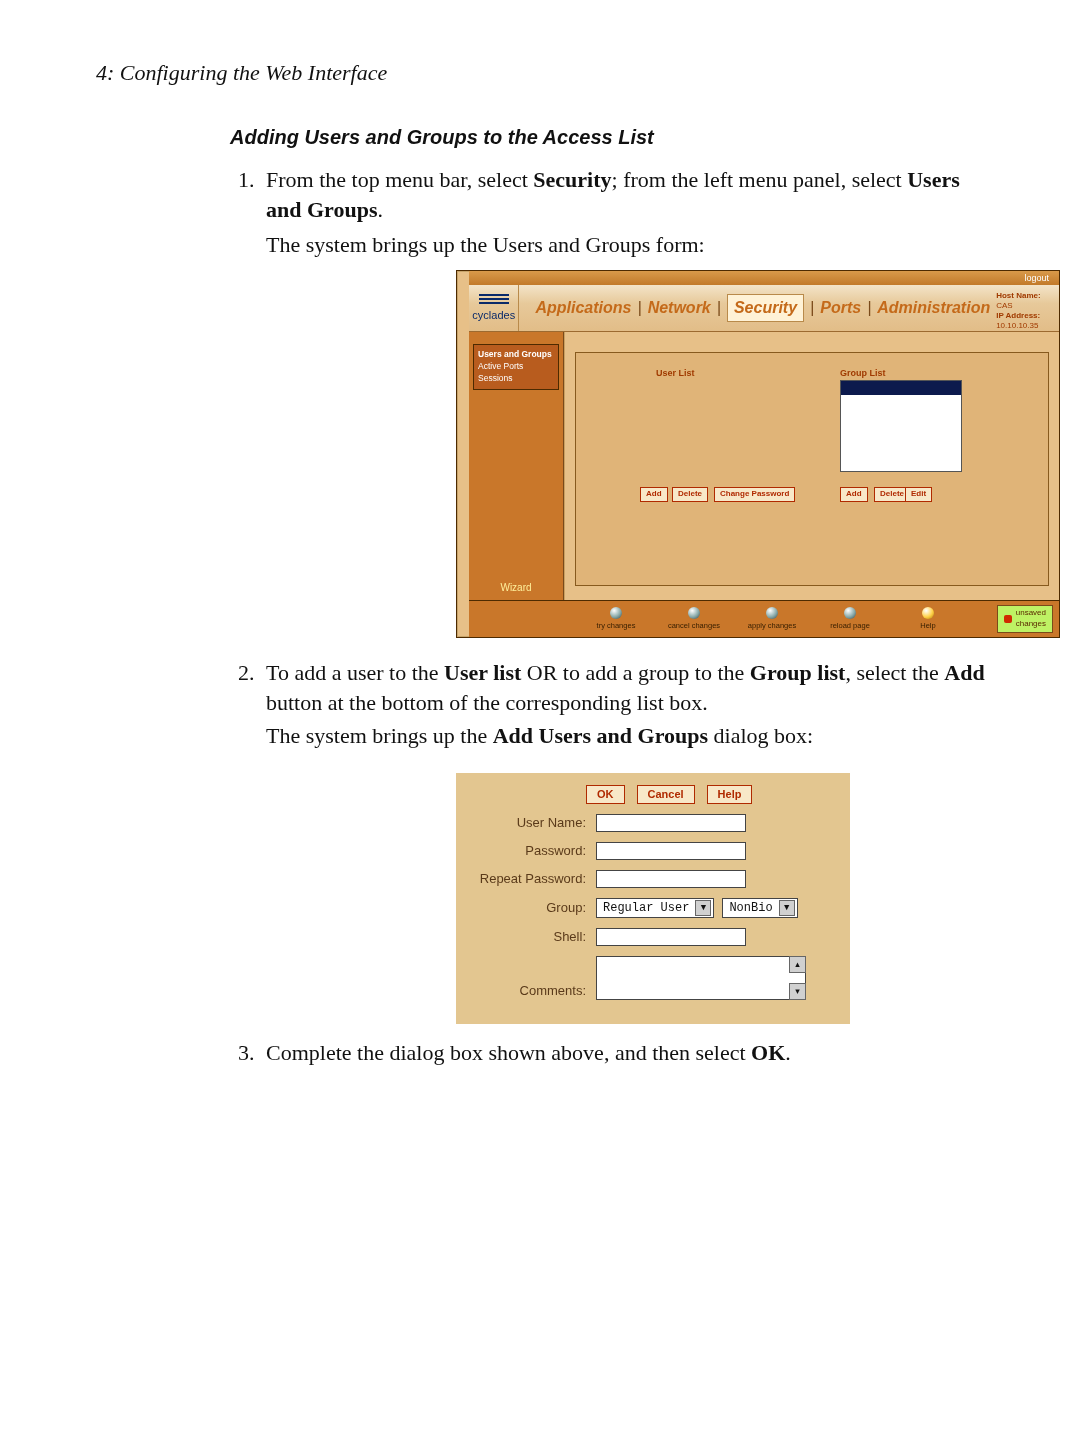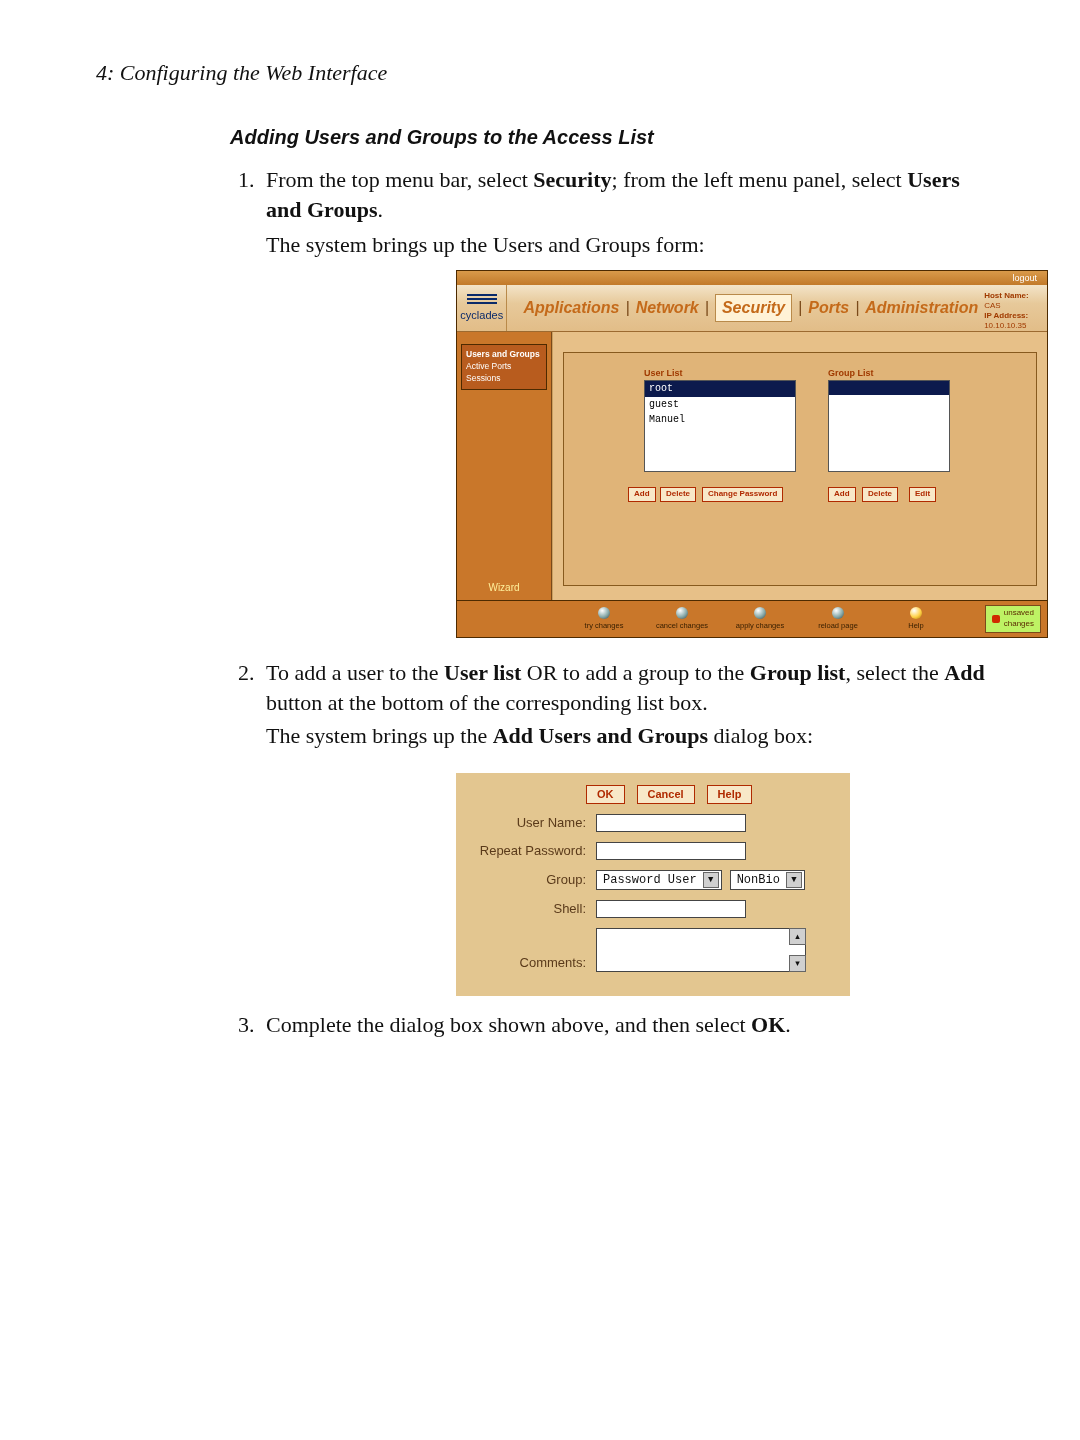--- a/index.html
+++ b/index.html
@@ -57,20 +57,21 @@
   
   .shot1-wrap { margin: 10px 0 20px 190px; }
   .shot1 {
     width: 590px;
     border: 1px solid var(--panel-border);
     background: var(--orange-pale);
     font-family: Arial, Helvetica, sans-serif;
     font-size: 10px;
     color: #000;
     box-shadow: 0 0 0 1px #c7a46a inset;
+    padding-left: 12px;
   }
   .s1-topbar {
     height: 14px;
     background: linear-gradient(#d99a4a, #c27a2a);
     display: flex;
     justify-content: flex-end;
     align-items: center;
     padding-right: 10px;
     color: #fff;
     font-size: 9px;
@@ -373,36 +374,31 @@
               <div class="navbox">
                 <div style="font-weight:bold;">Users and Groups</div>
                 <div>Active Ports Sessions</div>
               </div>
               <div class="wizard">Wizard</div>
             </div>
             <div class="s1-main">
               <div class="s1-panel">
 
                 <div class="s1-listlabel" style="left:80px; top:14px;">User List</div>
-                <div class="s1-listbox" style="left:80px; top:27px; height:90px;">
-                  <span class="sel">root</span>
-                  <span class="opt">guest</span>
-                  <span class="opt">Manuel</span>
-                </div>
                 <div class="s1-btn" style="left:64px; top:134px;">Add</div>
                 <div class="s1-btn" style="left:96px; top:134px;">Delete</div>
                 <div class="s1-btn" style="left:138px; top:134px;">Change Password</div>
 
                 <div class="s1-listlabel" style="left:264px; top:14px;">Group List</div>
                 <div class="s1-listbox" style="left:264px; top:27px; width:120px; height:90px;">
                   <span class="sel" style="height:12px;">&nbsp;</span>
                 </div>
                 <div class="s1-btn" style="left:264px; top:134px;">Add</div>
                 <div class="s1-btn" style="left:298px; top:134px;">Delete</div>
-                <div class="s1-btn" style="left:345px; top:134px;">Edit</div>
+                <div class="s1-btn" style="left:329px; top:134px;">Edit</div>
               </div>
             </div>
           </div>
 
           <div class="s1-footer">
             <div style="width:94px"></div>
             <div class="s1-foot-item">
               <span class="dot"></span>
               <span>try changes</span>
             </div>
@@ -444,27 +440,31 @@
             <span class="dbtn">OK</span>
             <span class="dbtn">Cancel</span>
             <span class="dbtn">Help</span>
           </div>
 
           <div class="frow">
             <label>User Name:</label>
             <input class="txt" style="width: 150px;" value="">
           </div>
           <div class="frow">
+            <label>Password:</label>
+            <input class="txt" type="password" style="width: 150px;" value="">
+          </div>
+          <div class="frow">
             <label>Repeat Password:</label>
             <input class="txt" type="password" style="width: 150px;" value="">
           </div>
           <div class="frow">
             <label>Group:</label>
             <span class="selctl">
-              <span>Password User</span>
+              <span>Regular User</span>
               <span class="chev">▼</span>
             </span>
             <span style="width:8px"></span>
             <span class="selctl">
               <span>NonBio</span>
               <span class="chev">▼</span>
             </span>
           </div>
           <div class="frow">
             <label>Shell:</label>

